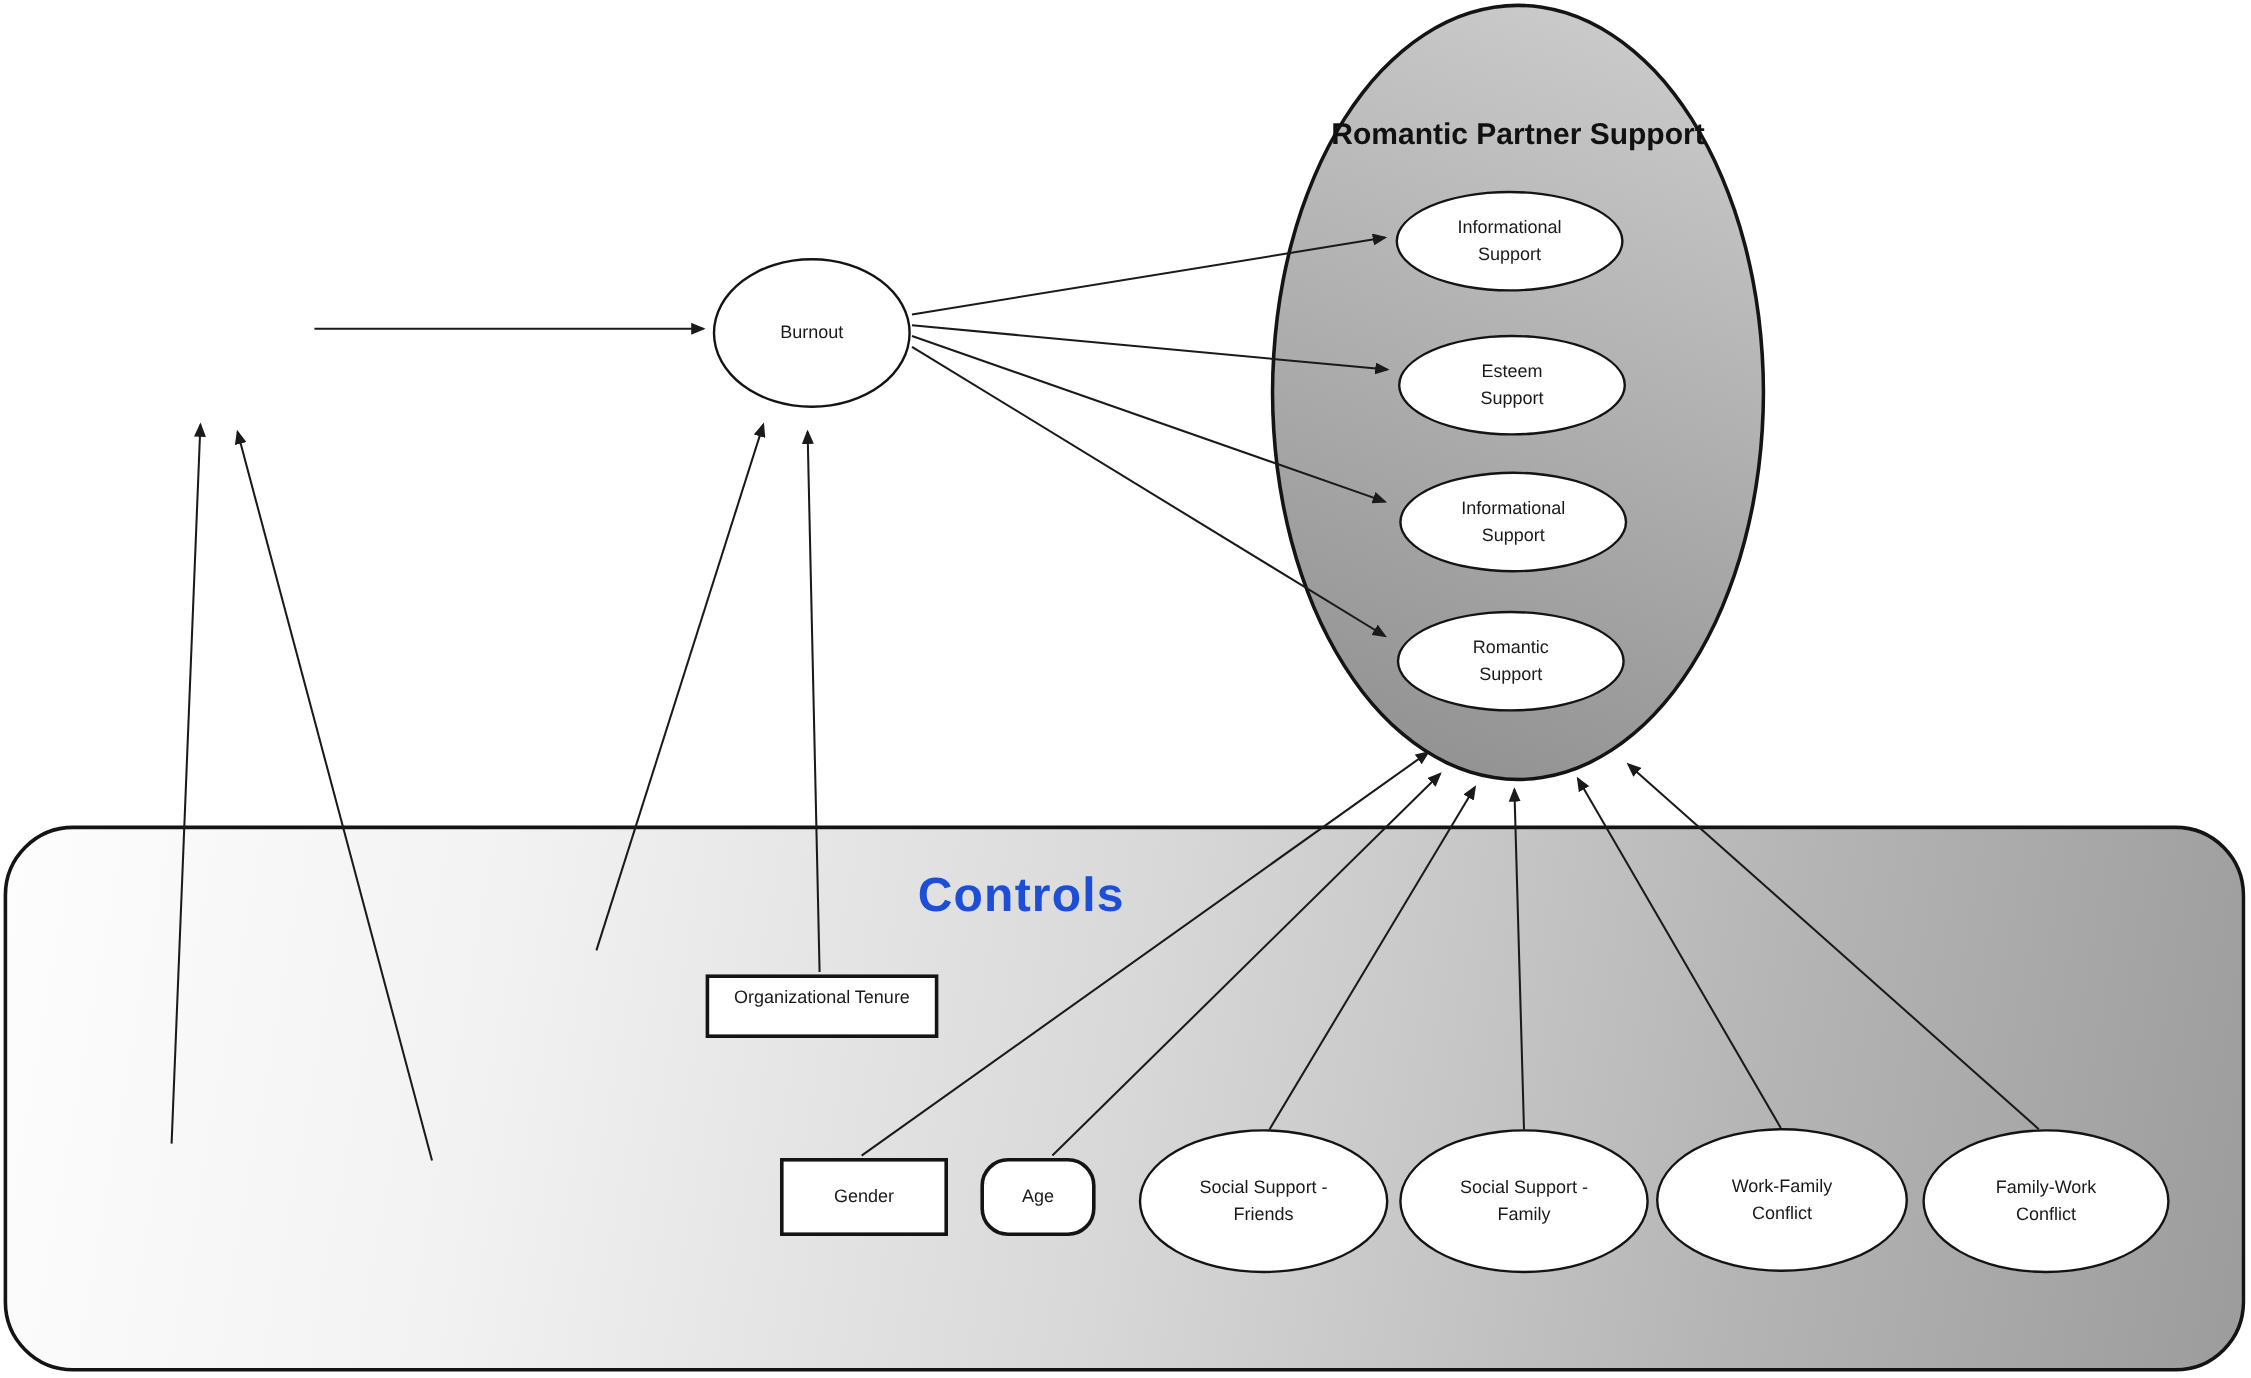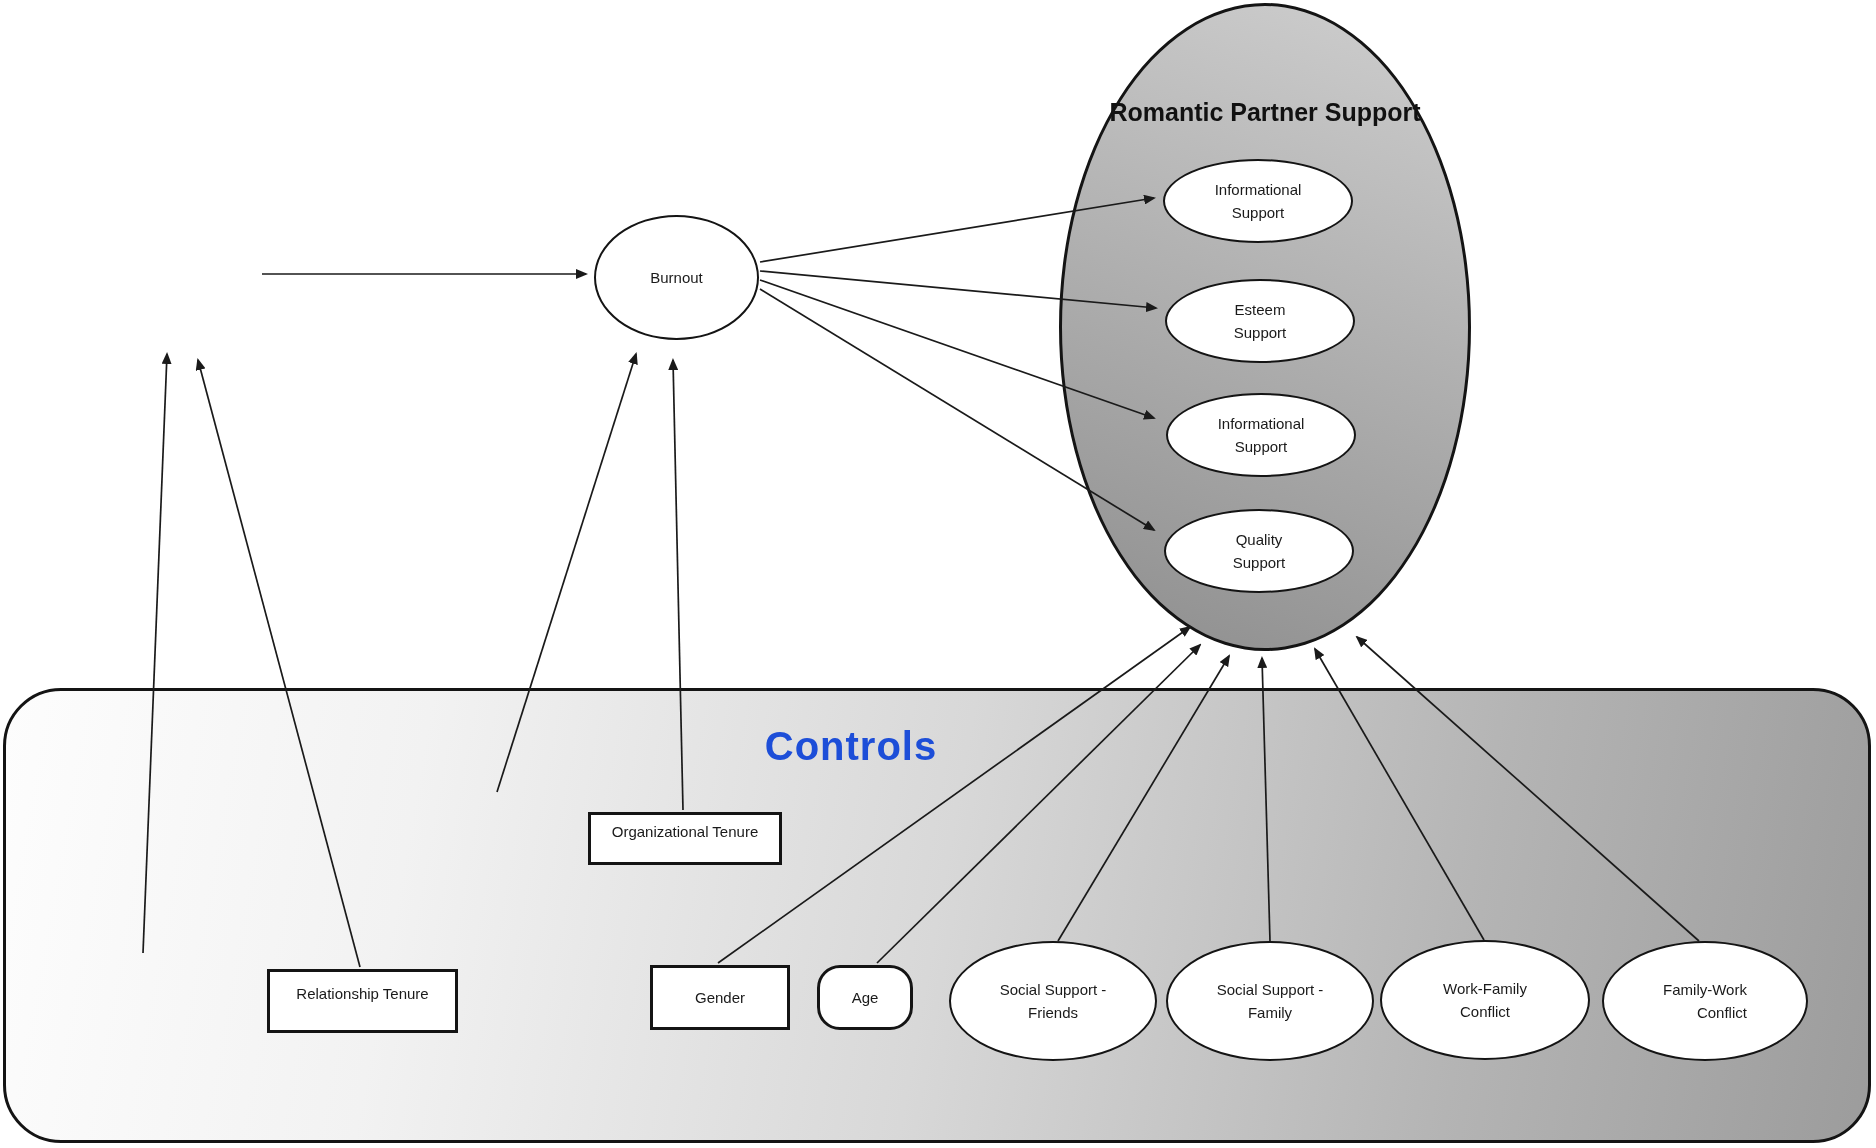--- a/index.html
+++ b/index.html
@@ -74,21 +74,21 @@
   #n-s4         {left:1164px;top:509px; width:190px; height:84px;}
   #n-resiliency {left:412px; top:793px; width:152px; height:84px;}
   #n-orgten     {left:588px; top:812px; width:194px; height:53px;}
   #n-relqual    {left:51px;  top:954px; width:178px; height:92px;}
   #n-relten     {left:267px; top:969px; width:191px; height:64px;}
   #n-gender     {left:650px; top:965px; width:140px; height:65px;}
   #n-age        {left:817px; top:965px; width:96px; height:65px;border-radius:23px;}
   #n-ssfriends  {left:949px; top:941px; width:208px; height:120px;}
   #n-ssfamily   {left:1166px;top:941px; width:208px; height:120px;}
   #n-wfconflict {left:1380px;top:940px; width:210px; height:120px;}
-  #n-fwconflict {left:1602px;top:941px; width:206px; height:120px;text-align:right;}
+  #n-fwconflict {left:1602px;top:941px; width:206px; height:120px;}
 </style>
 </head>
 <body>
 
 <div id="canvas">
 
   <div class="controls-box"></div>
   <div class="big-ellipse"></div>
 
   <div class="support-title">Romantic Partner Support</div>
@@ -118,25 +118,24 @@
   </svg>
 
   <div id="n-burnout" class="node ellipse">Burnout</div>
 
   <div id="n-s1" class="node ellipse">Informational
 Support</div>
   <div id="n-s2" class="node ellipse">Esteem
 Support</div>
   <div id="n-s3" class="node ellipse">Informational
 Support</div>
-  <div id="n-s4" class="node ellipse">Quality
+  <div id="n-s4" class="node ellipse">Romantic
 Support</div>
 
   <div id="n-orgten" class="node rect pad-up">Organizational Tenure</div>
-  <div id="n-relten" class="node rect pad-up">Relationship Tenure</div>
   <div id="n-gender" class="node rect">Gender</div>
   <div id="n-age" class="node rect">Age</div>
   <div id="n-ssfriends" class="node ellipse">Social Support -
 Friends</div>
   <div id="n-ssfamily" class="node ellipse">Social Support -
 Family</div>
   <div id="n-wfconflict" class="node ellipse">Work-Family
 Conflict</div>
   <div id="n-fwconflict" class="node ellipse">Family-Work
 Conflict</div>

